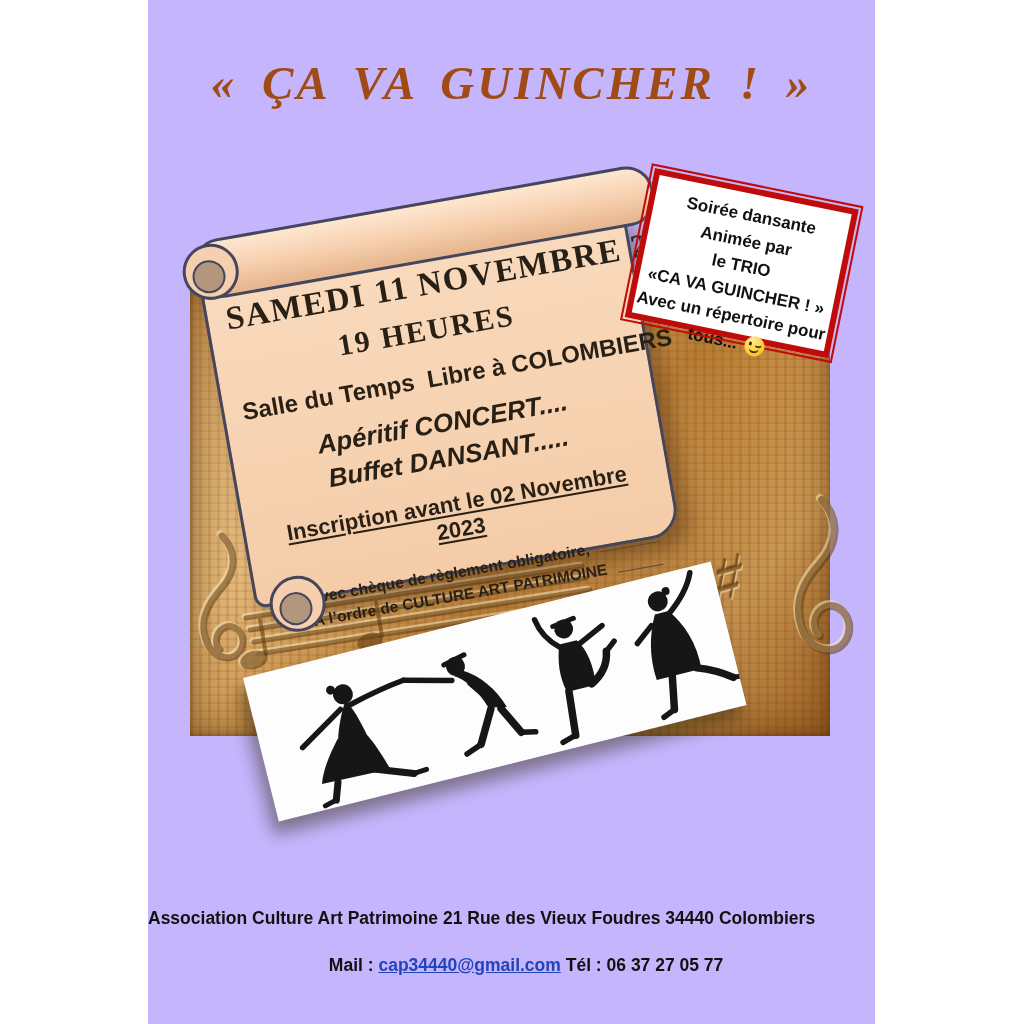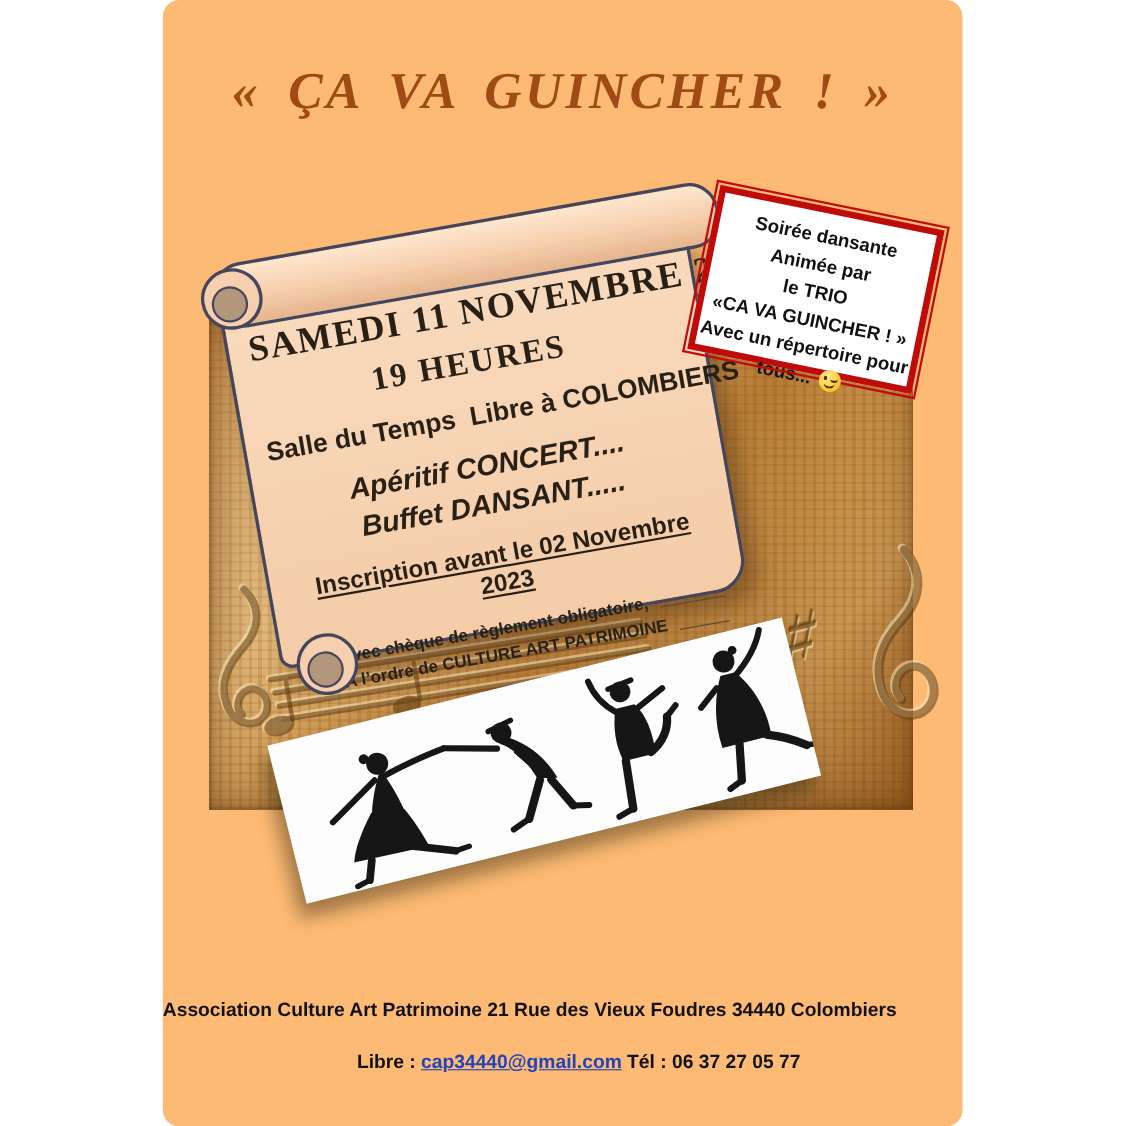--- a/index.html
+++ b/index.html
@@ -1,18 +1,18 @@
 <!DOCTYPE html>
 <html><head>
 <meta charset="utf-8">
 <style>
   html,body{margin:0;padding:0;}
   body{width:1024px;height:1024px;background:#ffffff;font-family:"Liberation Sans",sans-serif;}
   .page{position:relative;width:1024px;height:1024px;background:#ffffff;overflow:hidden;}
-  .poster{position:absolute;left:148px;top:0;width:727px;height:1024px;background:#fdba74;border-radius:15px;}
+  .poster{position:absolute;left:148px;top:0;width:727px;height:1024px;background:#c4b5fd;}
 
   
   .title{position:absolute;top:56px;left:0;width:100%;text-align:center;
     font-family:"Liberation Serif",serif;font-style:italic;font-weight:700;
     font-size:47px;color:#a04b16;letter-spacing:3px;word-spacing:10px;white-space:pre;}
 
   
   .wood{position:absolute;left:42px;top:288px;width:640px;height:448px;
     background:
       radial-gradient(ellipse at 30% 35%, rgba(255,238,200,.30), transparent 55%),
@@ -203,17 +203,17 @@
         <path class="limb" stroke-width="5.5" d="M408,48 L390,62"></path>
         <path class="limb" stroke-width="7.5" d="M442,100 C456,105 466,111 475,118"></path>
           <path class="limb" stroke-width="5" d="M475,118 L487,119"></path>
         <path class="limb" stroke-width="7.5" d="M416,102 L410,135"></path>
           <path class="limb" stroke-width="5.5" d="M410,135 L398,140"></path>
       </svg>
     </div>
 
     <div class="addr">Association Culture Art Patrimoine 21 Rue des Vieux Foudres 34440 Colombiers</div>
     <div class="mail">
-      <span>Libre : </span><a href="#">cap34440@gmail.com</a><span> Tél : 06 37 27 05 77</span>
+      <span>Mail : </span><a href="#">cap34440@gmail.com</a><span> Tél : 06 37 27 05 77</span>
     </div>
 
   </div>
 </div>
 
 </body></html>

